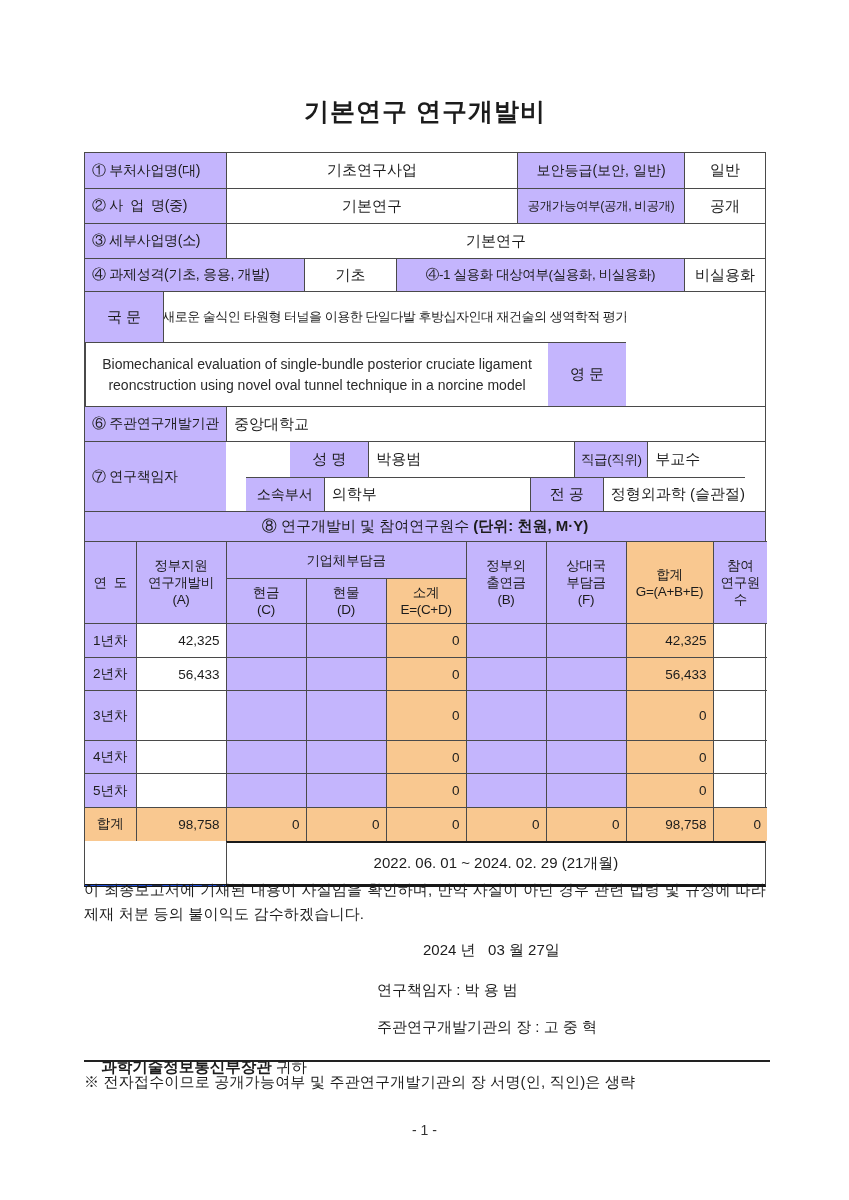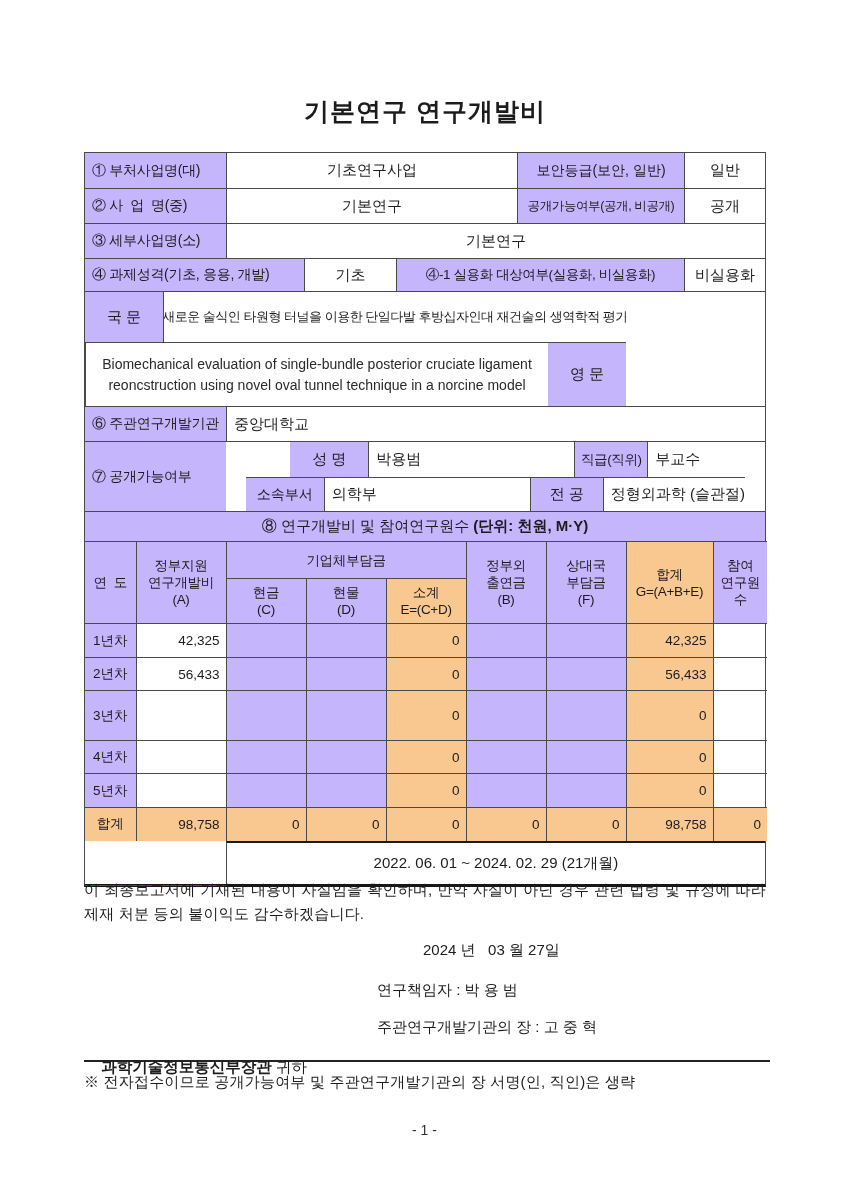--- a/index.html
+++ b/index.html
@@ -134,21 +134,21 @@
         </div>
       </div>
     </div>
 
     <div class="frow" style="height:35px">
       <div class="cell fc g lab w141">⑥ 주관연구개발기관</div>
       <div class="cell lv grow">중앙대학교</div>
     </div>
 
     <div class="frow" style="height:70px">
-      <div class="cell fc g lab w141">⑦ 공개가능여부</div>
+      <div class="cell fc g lab w141">⑦ 연구책임자</div>
       <div class="vcol w541">
         <div class="subrow first" style="height:35px">
           <div class="cell fc g c w78" style="white-space:pre">성 명</div>
           <div class="cell lv w206">박용범</div>
           <div class="cell c g w73" style="font-size:13.5px;letter-spacing:-0.4px;white-space:nowrap">직급(직위)</div>
           <div class="cell lv grow">부교수</div>
         </div>
         <div class="subrow grow">
           <div class="cell fc g c w78" style="font-size:14px">소속부서</div>
           <div class="cell lv w206">의학부</div>

